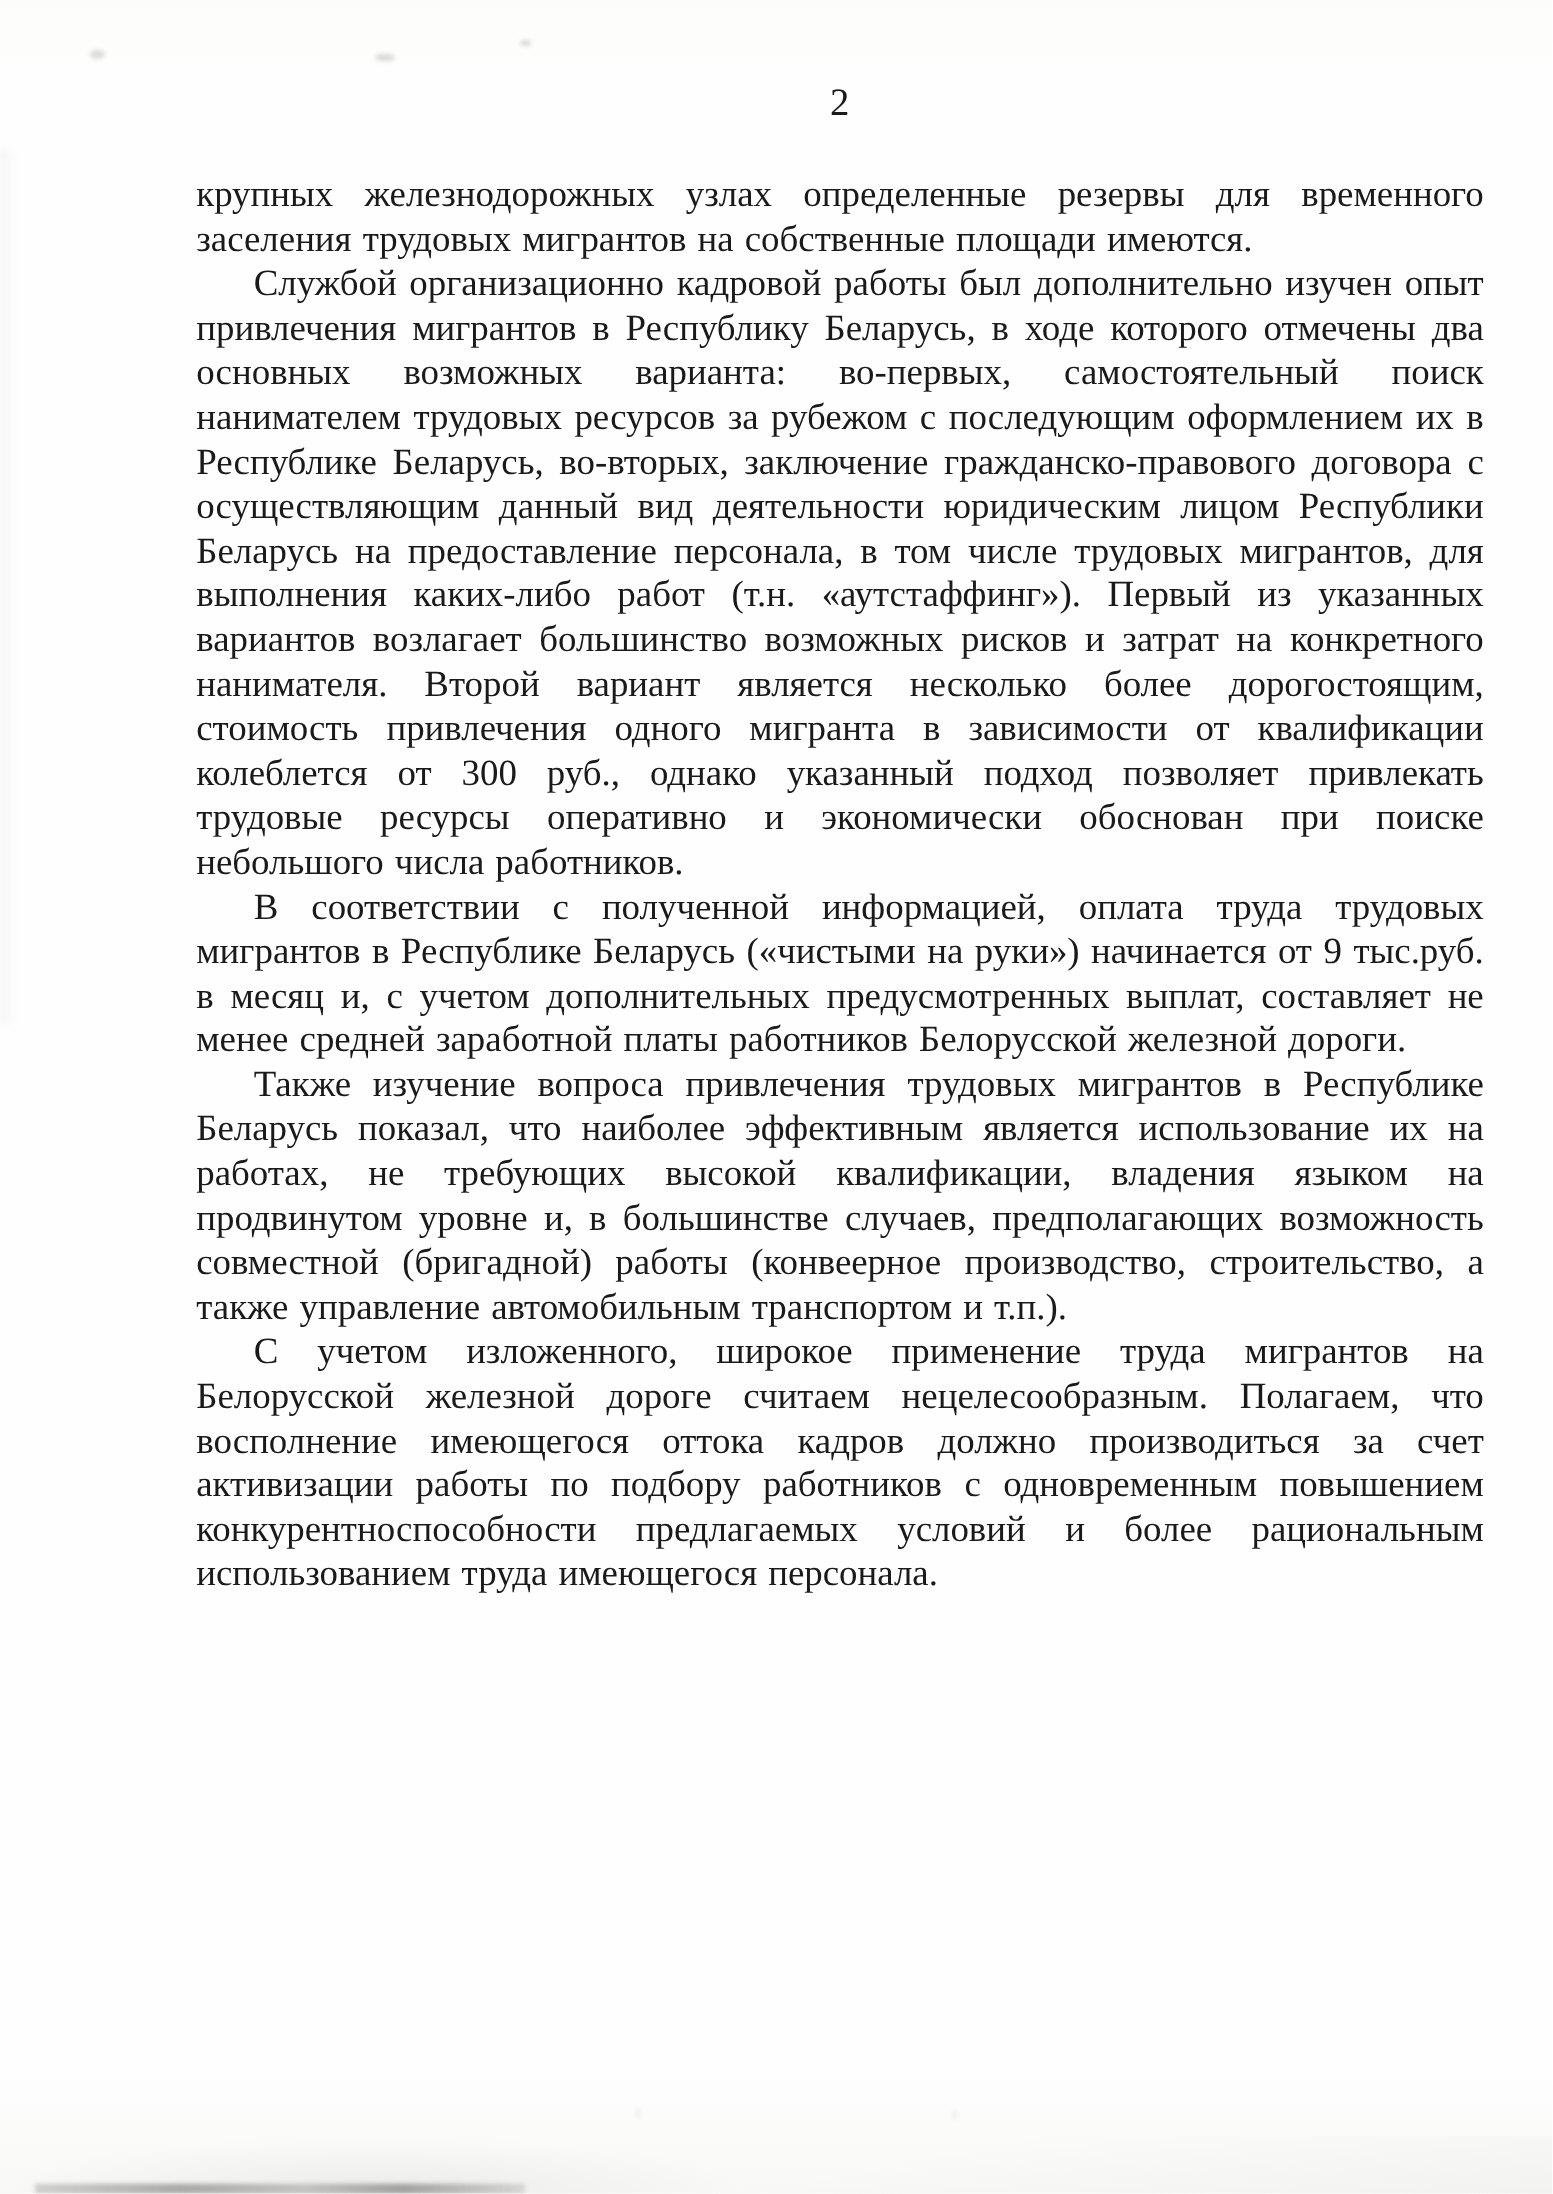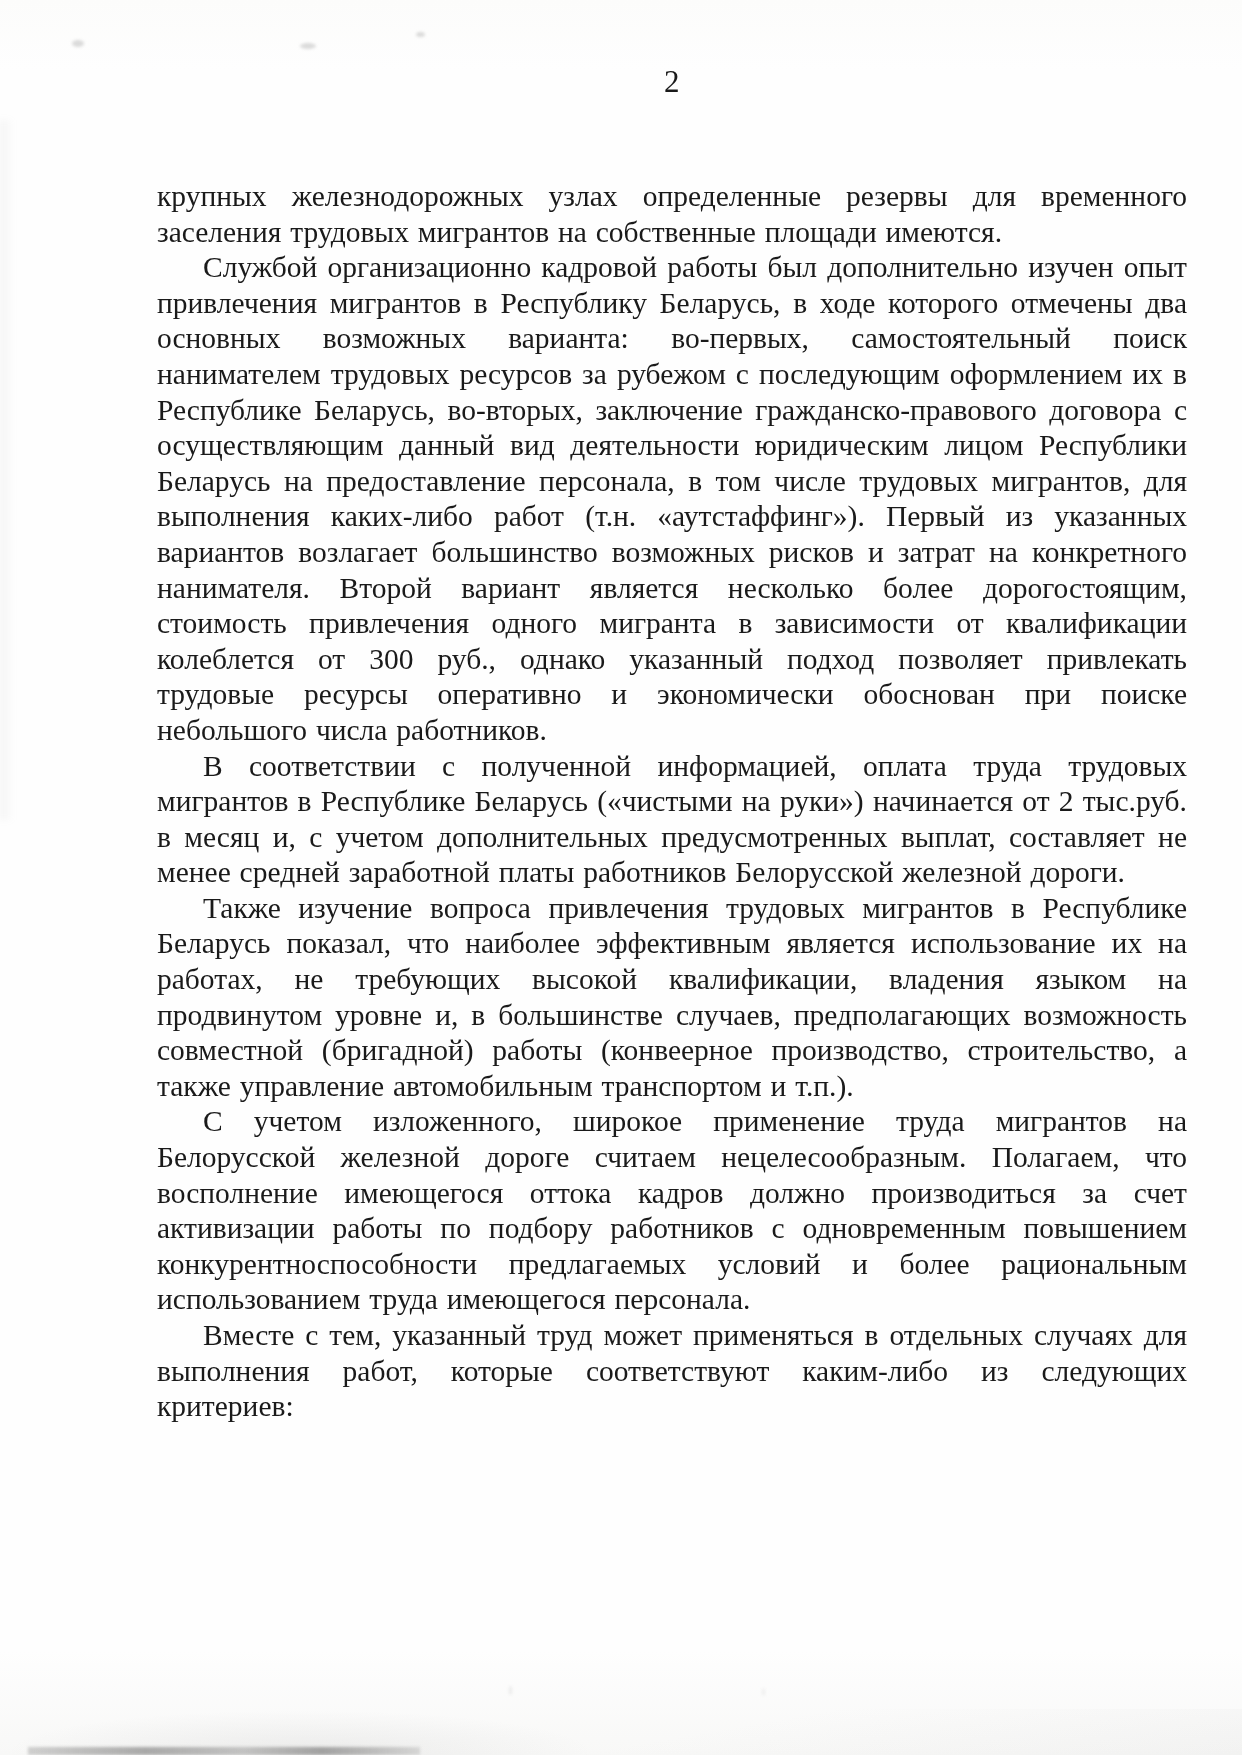--- a/index.html
+++ b/index.html
@@ -63,21 +63,20 @@
     text-align: center;
     font-size: 31px;
     letter-spacing: 0.5px;
     filter: blur(0.2px);
   }
   .text-column {
     position: absolute;
     left: 157px; top: 139px;
     width: 1030px;
     filter: blur(0.25px);
-    margin-top: 40px;
   }
   .text-column p {
     margin: 0;
     padding: 0;
     font-size: 29.5px;
     line-height: 35.6px;
     text-align: justify;
     text-indent: 46px;
     word-spacing: 1.5px;
   }
@@ -97,19 +96,18 @@
   <div class="speck s3"></div>
   <div class="speck s4"></div>
   <div class="speck s5"></div>
   <div class="bottom-smudge"></div>
 
   <div class="page-number">2</div>
 
   <div class="text-column">
     <p class="continuation">крупных  железнодорожных узлах определенные резервы для временного заселения трудовых мигрантов на собственные площади имеются.</p>
     <p>Службой организационно кадровой работы был дополнительно изучен опыт привлечения мигрантов в Республику Беларусь, в ходе которого отмечены два основных возможных варианта: во-первых, самостоятельный поиск нанимателем трудовых ресурсов за рубежом с последующим оформлением их в Республике Беларусь, во-вторых, заключение гражданско-правового договора с осуществляющим данный вид деятельности юридическим лицом Республики Беларусь на предоставление персонала, в том числе трудовых мигрантов, для выполнения каких-либо работ (т.н. «аутстаффинг»). Первый из указанных вариантов возлагает большинство возможных рисков и затрат на конкретного нанимателя. Второй вариант является несколько более дорогостоящим, стоимость привлечения одного мигранта в зависимости от квалификации колеблется от 300 руб., однако указанный подход позволяет привлекать трудовые ресурсы оперативно и экономически обоснован при поиске небольшого числа работников.</p>
-    <p>В соответствии с полученной информацией, оплата труда трудовых мигрантов в Республике Беларусь («чистыми на руки») начинается от 2 тыс.руб. в месяц и, с учетом дополнительных предусмотренных выплат, составляет не менее средней заработной платы работников Белорусской железной дороги.</p>
+    <p>В соответствии с полученной информацией, оплата труда трудовых мигрантов в Республике Беларусь («чистыми на руки») начинается от 9 тыс.руб. в месяц и, с учетом дополнительных предусмотренных выплат, составляет не менее средней заработной платы работников Белорусской железной дороги.</p>
     <p>Также изучение вопроса привлечения трудовых мигрантов в Республике Беларусь показал, что наиболее эффективным является использование их на работах, не требующих высокой квалификации, владения языком на продвинутом уровне и, в большинстве случаев, предполагающих возможность совместной (бригадной) работы (конвеерное производство, строительство, а также управление автомобильным транспортом и т.п.).</p>
     <p>С учетом изложенного, широкое применение труда мигрантов на Белорусской железной дороге считаем нецелесообразным. Полагаем, что восполнение имеющегося оттока кадров должно производиться за счет активизации работы по подбору работников с одновременным повышением конкурентноспособности предлагаемых условий и более рациональным использованием труда имеющегося персонала.</p>
-    <p>Вместе с тем, указанный труд может применяться в отдельных случаях для выполнения работ, которые соответствуют каким-либо из следующих критериев:</p>
   </div>
 
 </div>
 
 </body></html>

